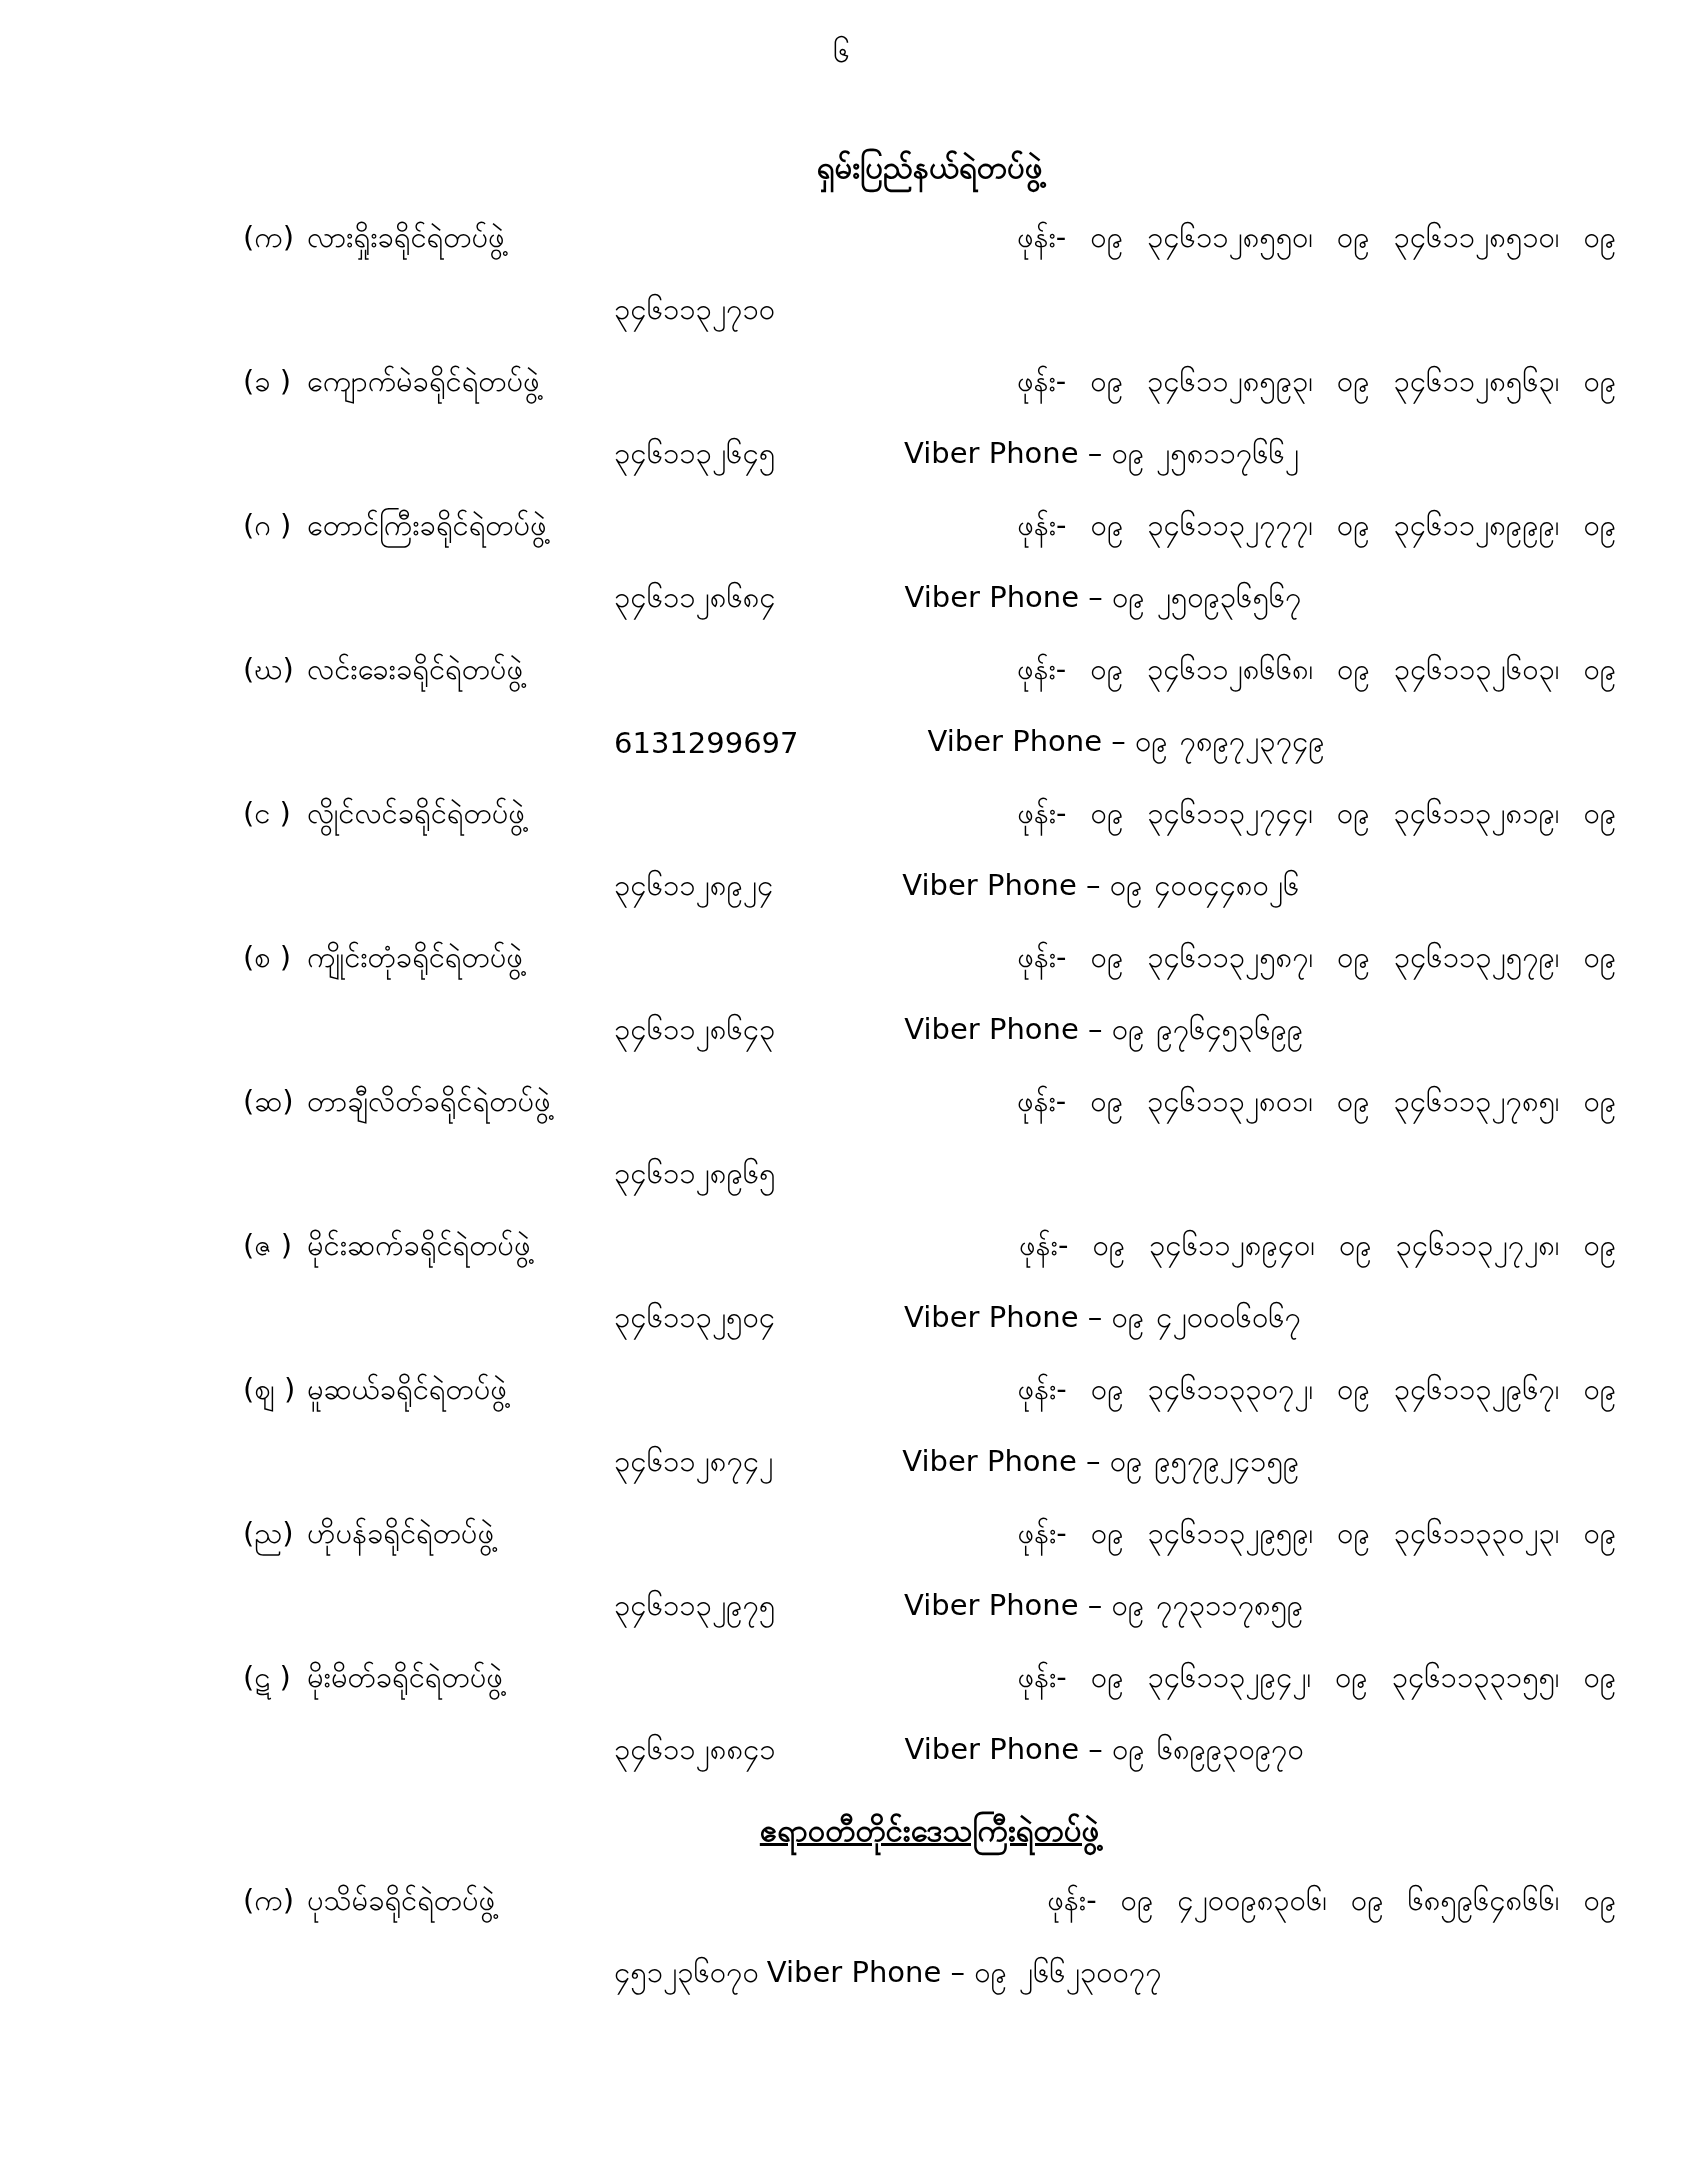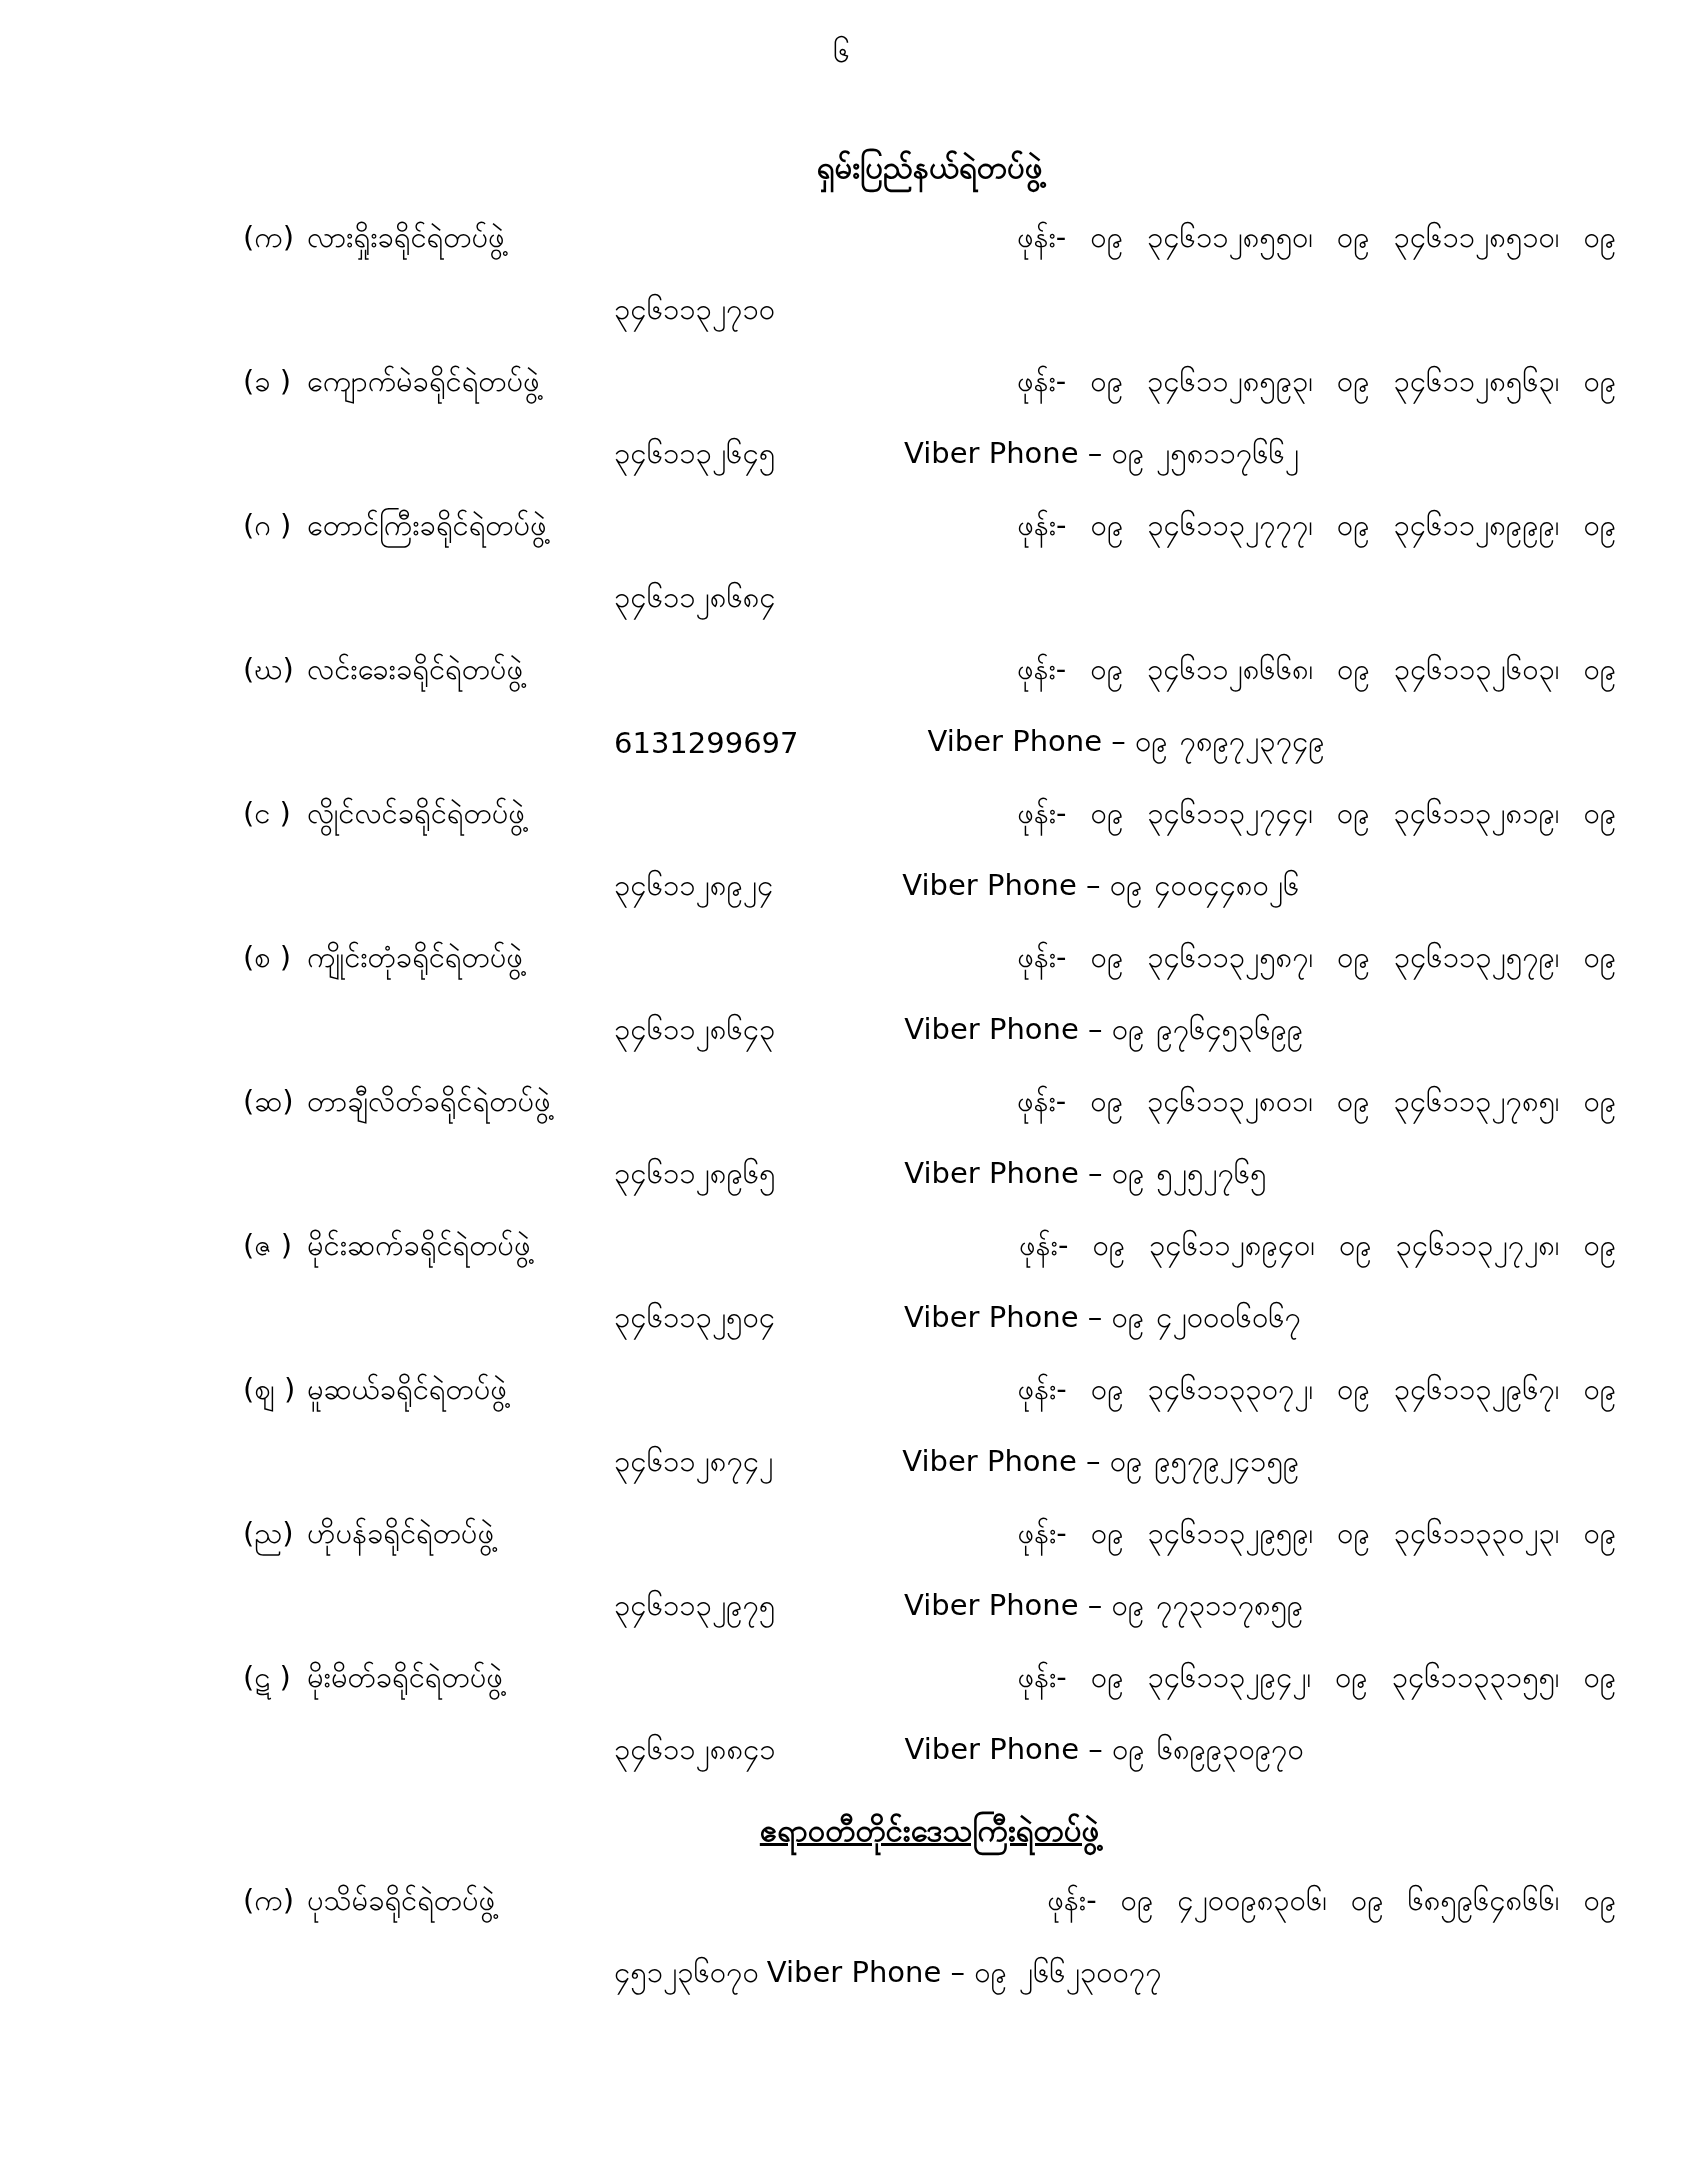--- a/index.html
+++ b/index.html
@@ -119,20 +119,23 @@
         <span>ဖုန်း-</span>
       <span>၀၉</span>
             <span>၃၄၆၁၁၃၂၇၇၇၊</span>
             <span>၀၉</span>
             <span>၃၄၆၁၁၂၈၉၉၉၊</span>
             <span>၀၉</span>
           </span>
     </div>
     <div class="row row2">
       <span class="cont">၃၄၆၁၁၂၈၆၈၄</span>
+      <span class="viber">
+        <span>Viber Phone – ၀၉</span><span class="viber-number">၂၅၀၉၃၆၅၆၇</span>
+      </span>
     </div>
   </div>
 
   <div class="entry">
     <div class="row row1">
       <span class="label">(ဃ)</span>
       <span class="name">လင်းခေးခရိုင်ရဲတပ်ဖွဲ့</span>
       <span class="phones">
         <span>ဖုန်း-</span>
       <span>၀၉</span>
@@ -200,23 +203,20 @@
         <span>ဖုန်း-</span>
       <span>၀၉</span>
             <span>၃၄၆၁၁၃၂၈၀၁၊</span>
             <span>၀၉</span>
             <span>၃၄၆၁၁၃၂၇၈၅၊</span>
             <span>၀၉</span>
           </span>
     </div>
     <div class="row row2">
       <span class="cont">၃၄၆၁၁၂၈၉၆၅</span>
-      <span class="viber">
-        <span>Viber Phone – ၀၉</span><span class="viber-number">၅၂၅၂၇၆၅</span>
-      </span>
     </div>
   </div>
 
   <div class="entry">
     <div class="row row1">
       <span class="label">(ဇ )</span>
       <span class="name">မိုင်းဆက်ခရိုင်ရဲတပ်ဖွဲ့</span>
       <span class="phones">
         <span>ဖုန်း-</span>
       <span>၀၉</span>

